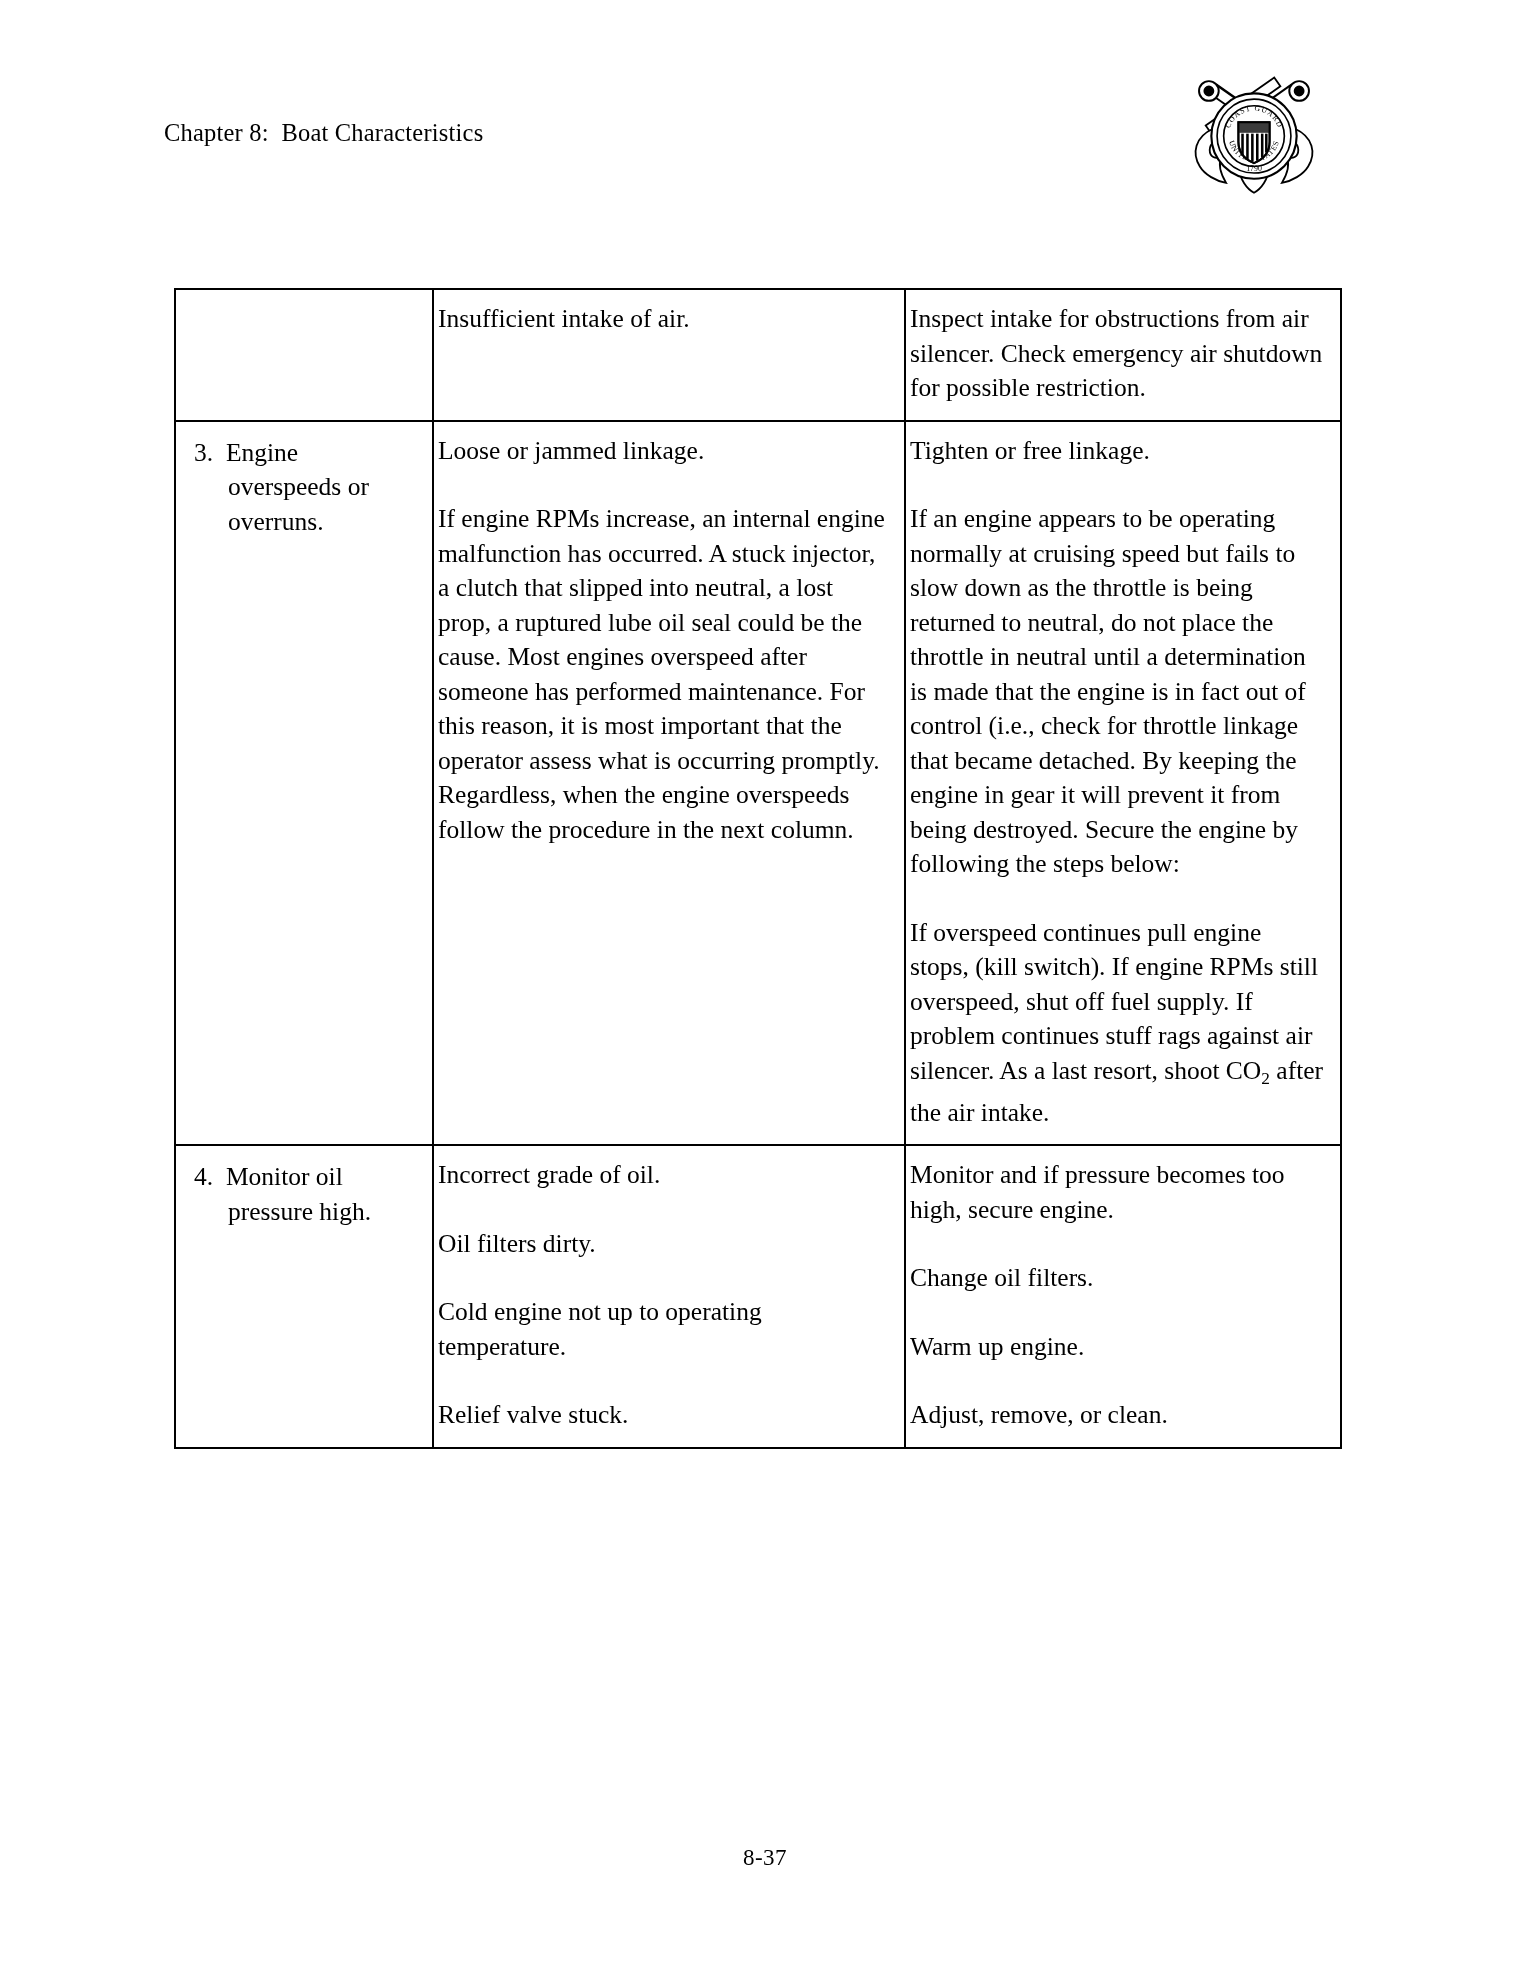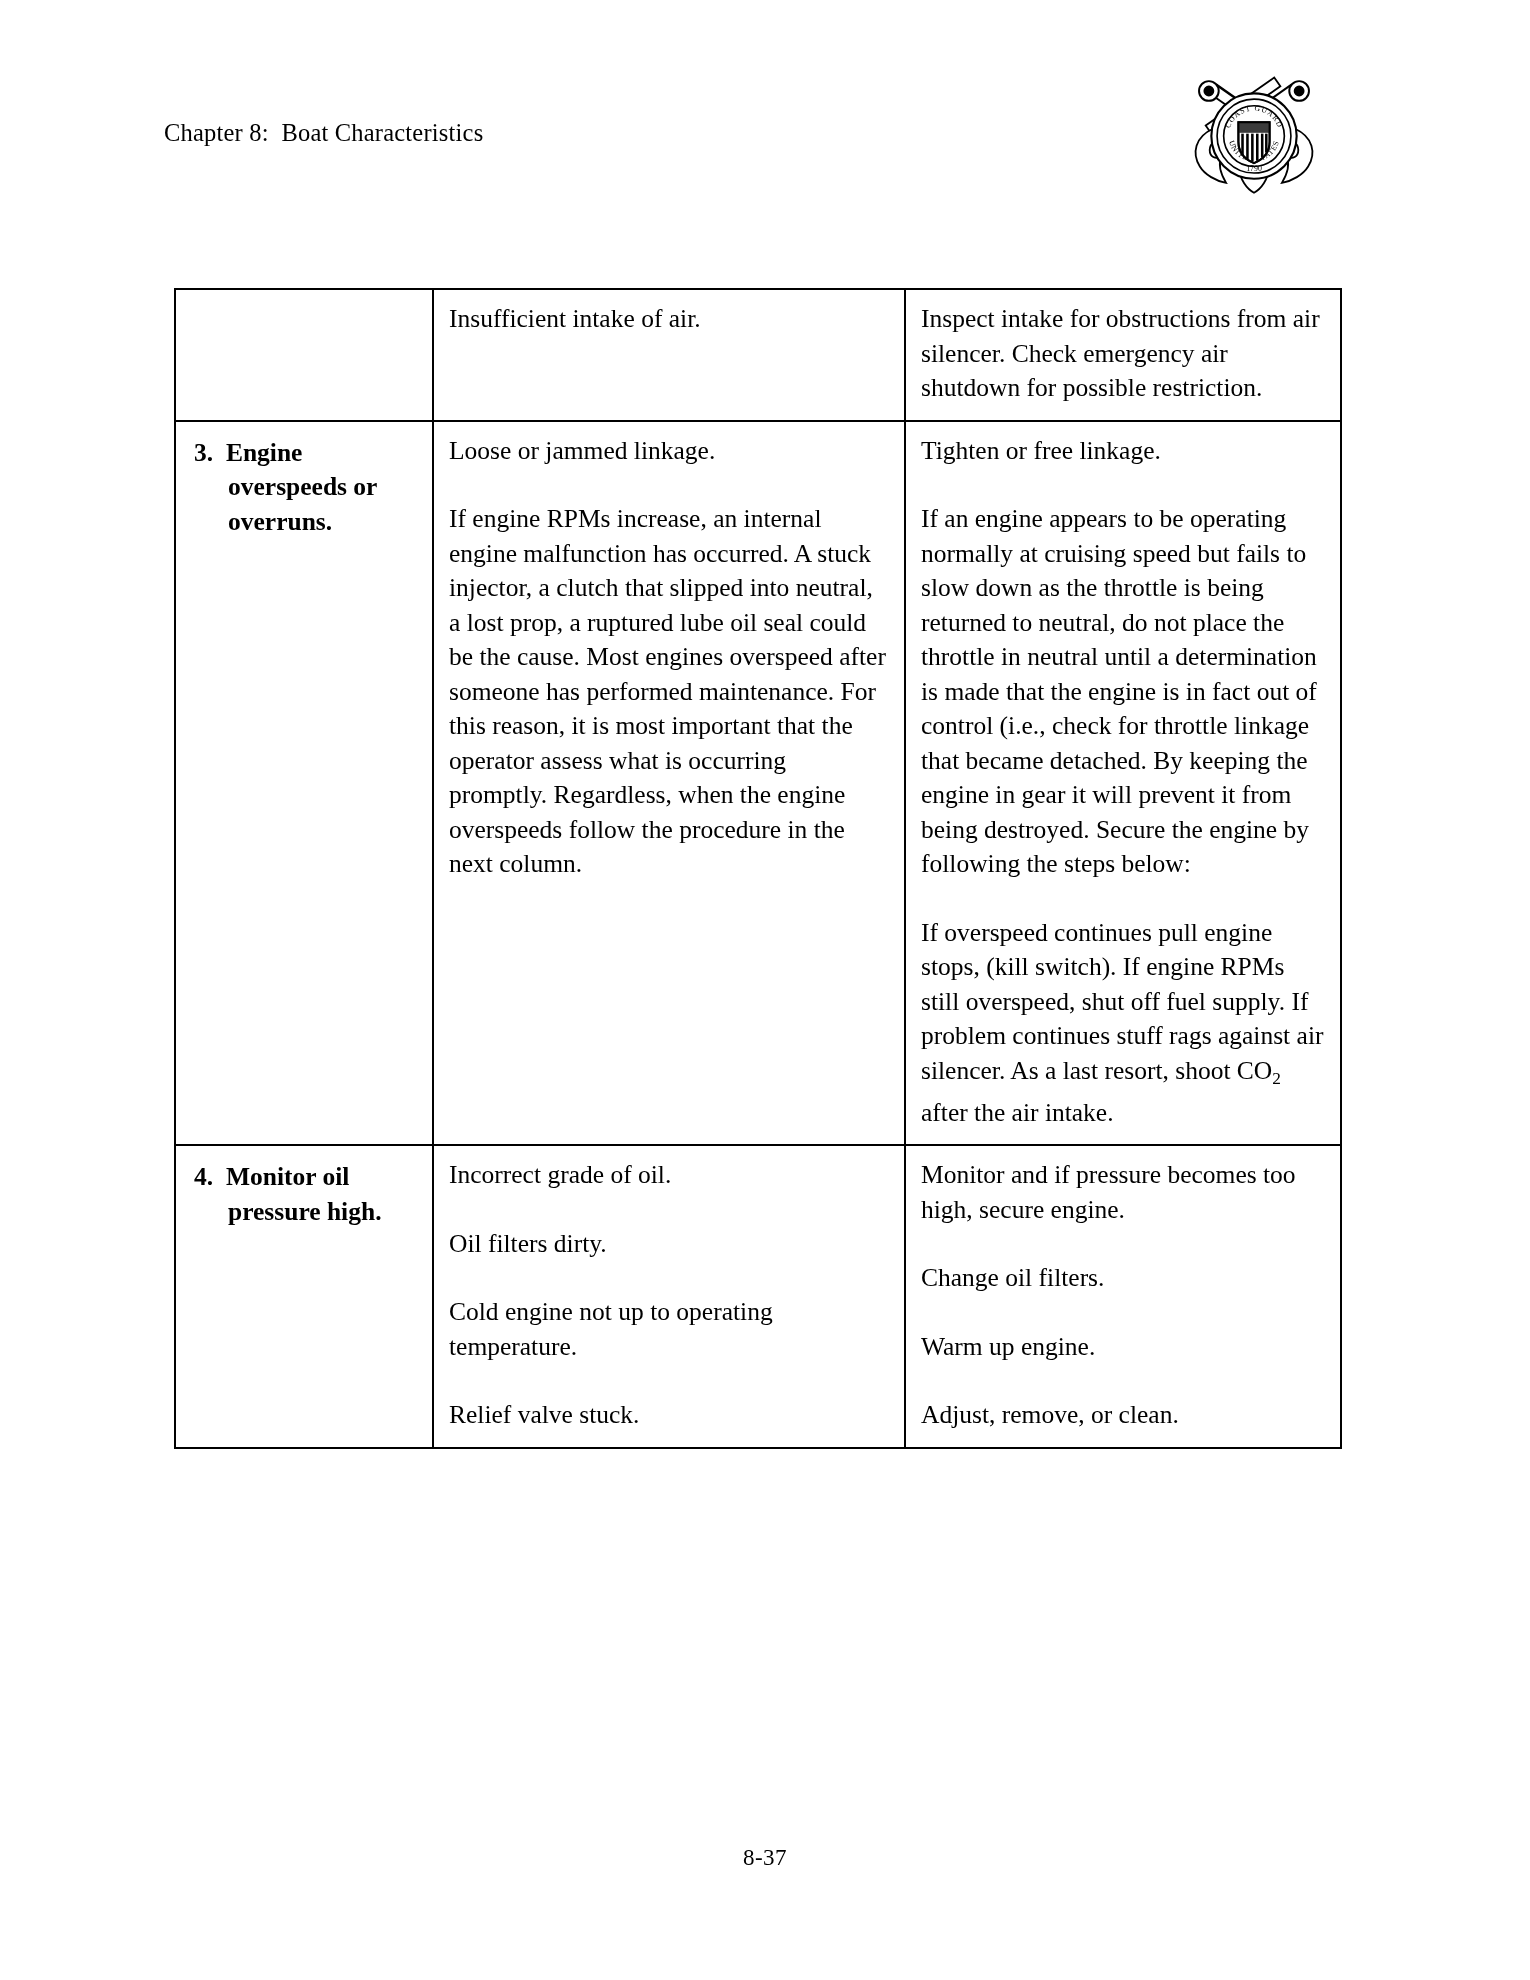--- a/index.html
+++ b/index.html
@@ -57,31 +57,30 @@
     font-size: 25.5px;
     line-height: 34.5px;
   }
   .trouble-table col.c1 { width: 258px; }
   .trouble-table col.c2 { width: 472px; }
   .trouble-table col.c3 { width: 436px; }
 
   .trouble-table td {
     border: 2px solid #000;
     vertical-align: top;
-    padding: 12px 16px 14px 15px;
+    padding: 12px 16px 14px 4px;
     font-size: 25.5px;
     line-height: 34.5px;
   }
   .trouble-table tr.row-top td { border-top: 2px solid #000; }
 
   
   .symptom {
     position: relative;
     padding-left: 18px !important;
-    font-weight: bold;
   }
   .symptom-inner {
     display: block;
     padding-left: 34px;
     text-indent: -34px;
     padding-top: 2px;
   }
   .cell-text { display: block; }
   .cell-text + .cell-text { margin-top: 34px; }
   .spacer-block { margin-top: 68px; }

